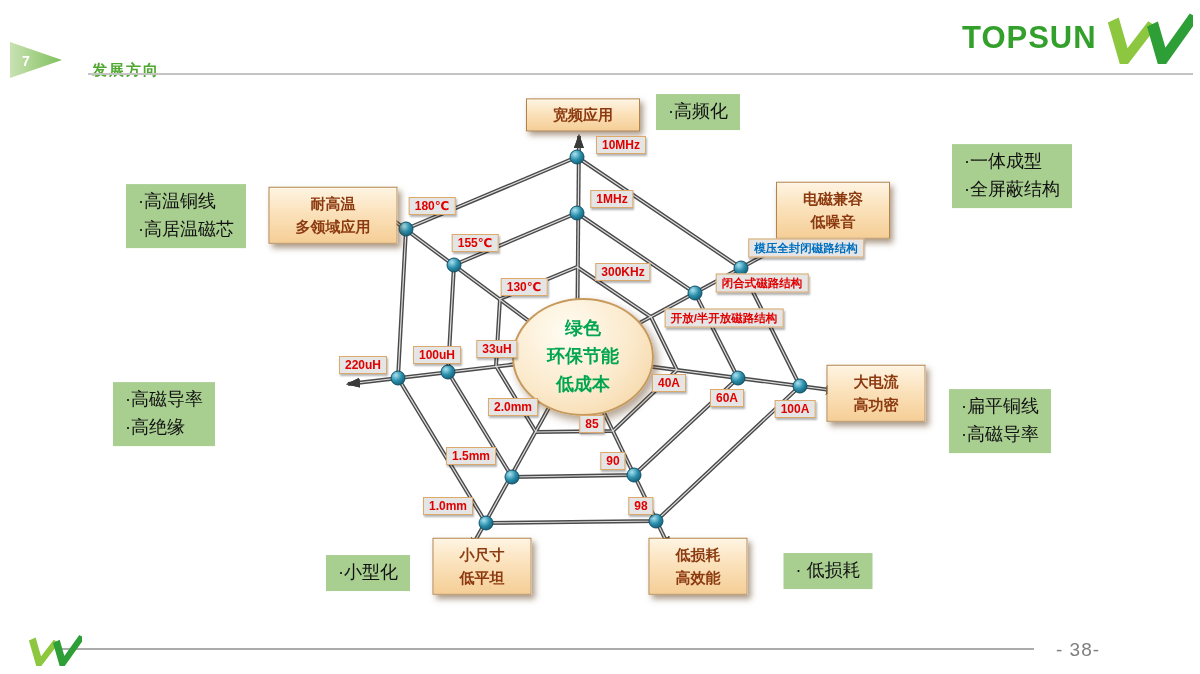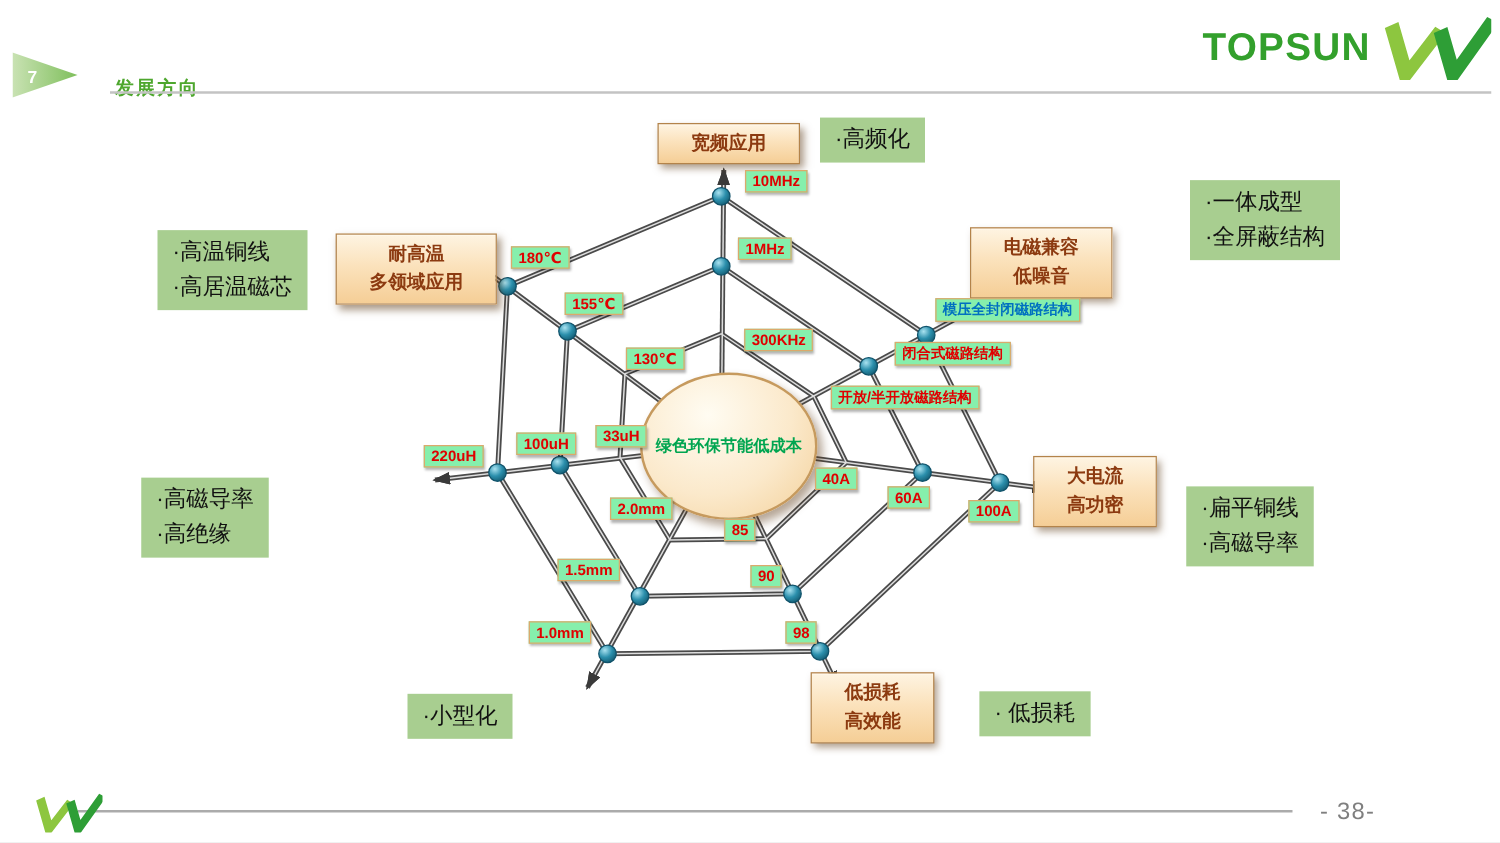--- a/index.html
+++ b/index.html
@@ -26,34 +26,34 @@
   .brand-text{font-size:31px;font-weight:800;color:var(--logo-green);letter-spacing:1px;}
 
   
   .web-svg{position:absolute;left:0;top:0;}
 
   
   .center-ellipse{position:absolute;left:583px;top:357px;transform:translate(-50%,-50%);
     width:142px;height:118px;border-radius:50%;
     background:radial-gradient(ellipse at 38% 28%, #FFFCF2 0%, #FBE9CB 55%, #F3D099 100%);
     border:2px solid #C69A5E;box-shadow:4px 5px 8px rgba(90,55,20,.45);
-    display:flex;flex-direction:row;align-items:center;justify-content:center;
-    color:var(--center-green);font-size:13px;font-weight:bold;line-height:1.55;text-align:right;}
+    display:flex;flex-direction:column;align-items:center;justify-content:center;
+    color:var(--center-green);font-size:18px;font-weight:bold;line-height:1.55;text-align:right;}
 
   
   .node-box{position:absolute;transform:translate(-50%,-50%);
     background:linear-gradient(180deg,#FEF4E2 0%,#FBE2BC 45%,#F5CE96 100%);
     border:1px solid #B3834A;color:var(--node-text);
     font-size:15px;font-weight:bold;text-align:center;line-height:1.55;
     padding:4px 26px;white-space:nowrap;
     box-shadow:3px 4px 6px rgba(90,55,20,.5), inset 0 1px 0 #fff8ea;}
 
   
   .tick{position:absolute;transform:translate(-50%,-50%);
-    background:#86efac;border:1px solid #DCA96B;color:var(--tick-red);
+    background:#e5e5e5;border:1px solid #DCA96B;color:var(--tick-red);
     font-size:12px;font-weight:bold;padding:1px 5px;white-space:nowrap;
     box-shadow:1px 2px 2px rgba(0,0,0,.3);}
   .tick.blue{color:var(--tick-blue);}
   .tick.small{font-size:11.5px;}
 
   
   .annot{position:absolute;transform:translate(-50%,-50%);
     background:var(--annotation-bg);color:#111;
     font-size:18px;line-height:1.55;padding:4px 12px;white-space:nowrap;}
 
@@ -151,20 +151,24 @@
     <div>多领域应用</div>
   </div>
   <div class="node-box" style="left:833px;top:210px">
     <div>电磁兼容</div>
     <div>低噪音</div>
   </div>
   <div class="node-box" style="left:876px;top:393px">
     <div>大电流</div>
     <div>高功密</div>
   </div>
+  <div class="node-box" style="left:482px;top:566px">
+    <div>小尺寸</div>
+    <div>低平坦</div>
+  </div>
   <div class="node-box" style="left:698px;top:566px">
     <div>低损耗</div>
     <div>高效能</div>
   </div>
 
   <div class="tick" style="left:623px;top:272px">300KHz</div>
   <div class="tick" style="left:612px;top:199px">1MHz</div>
   <div class="tick" style="left:621px;top:145px">10MHz</div>
 
   <div class="tick" style="left:524px;top:287px">130℃</div>

